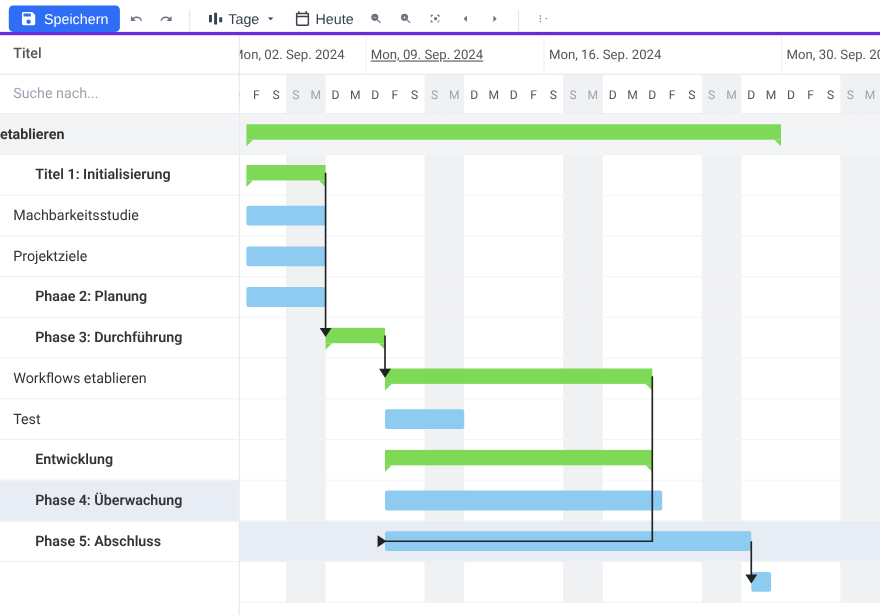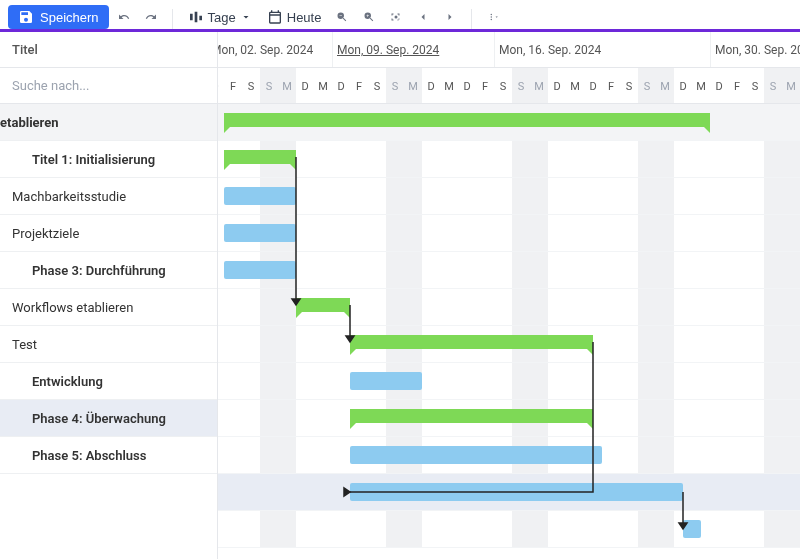--- a/index.html
+++ b/index.html
@@ -321,20 +321,21 @@
       <div class="day-label" style="left: 528px;">S</div>
       <div class="day-label wknd" style="left: 546px;">S</div>
       <div class="day-label wknd" style="left: 564px;">M</div>
     </div>
 
   <div class="rows-left" id="rows-left">
       <div class="row-label group">etablieren</div>
       <div class="row-label level1">Titel 1: Initialisierung</div>
       <div class="row-label level2">Machbarkeitsstudie</div>
       <div class="row-label level2">Projektziele</div>
+      <div class="row-label level1">Phaae 2: Planung</div>
       <div class="row-label level1">Phase 3: Durchführung</div>
       <div class="row-label level2">Workflows etablieren</div>
       <div class="row-label level2">Test</div>
       <div class="row-label level1">Entwicklung</div>
       <div class="row-label level1 sel">Phase 4: Überwachung</div>
       <div class="row-label level1">Phase 5: Abschluss</div>
     </div>
   <div class="rows-right" id="rows-right">
       <div class="wknd-col" style="left: 42px; height: 444px;"></div>
       <div class="wknd-col" style="left: 168px; height: 444px;"></div>

